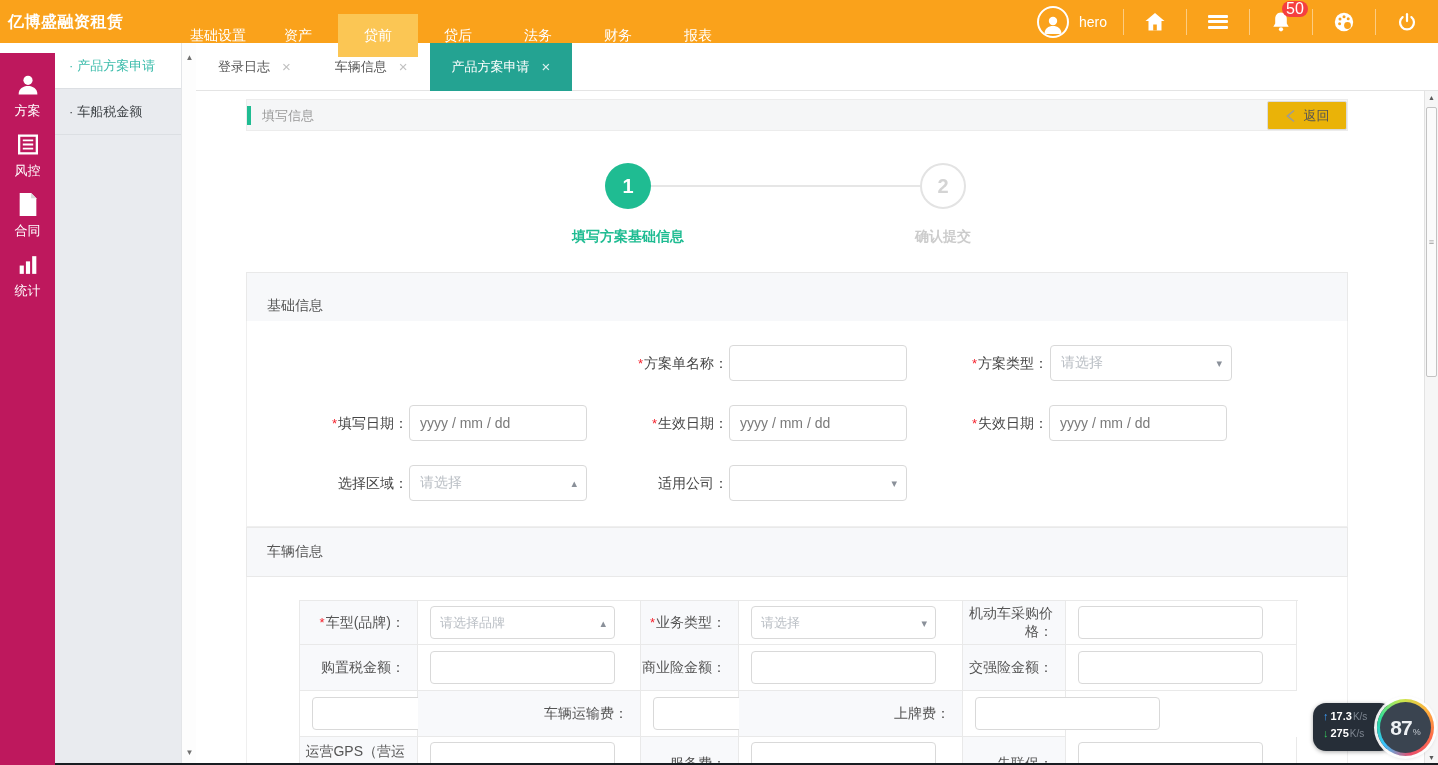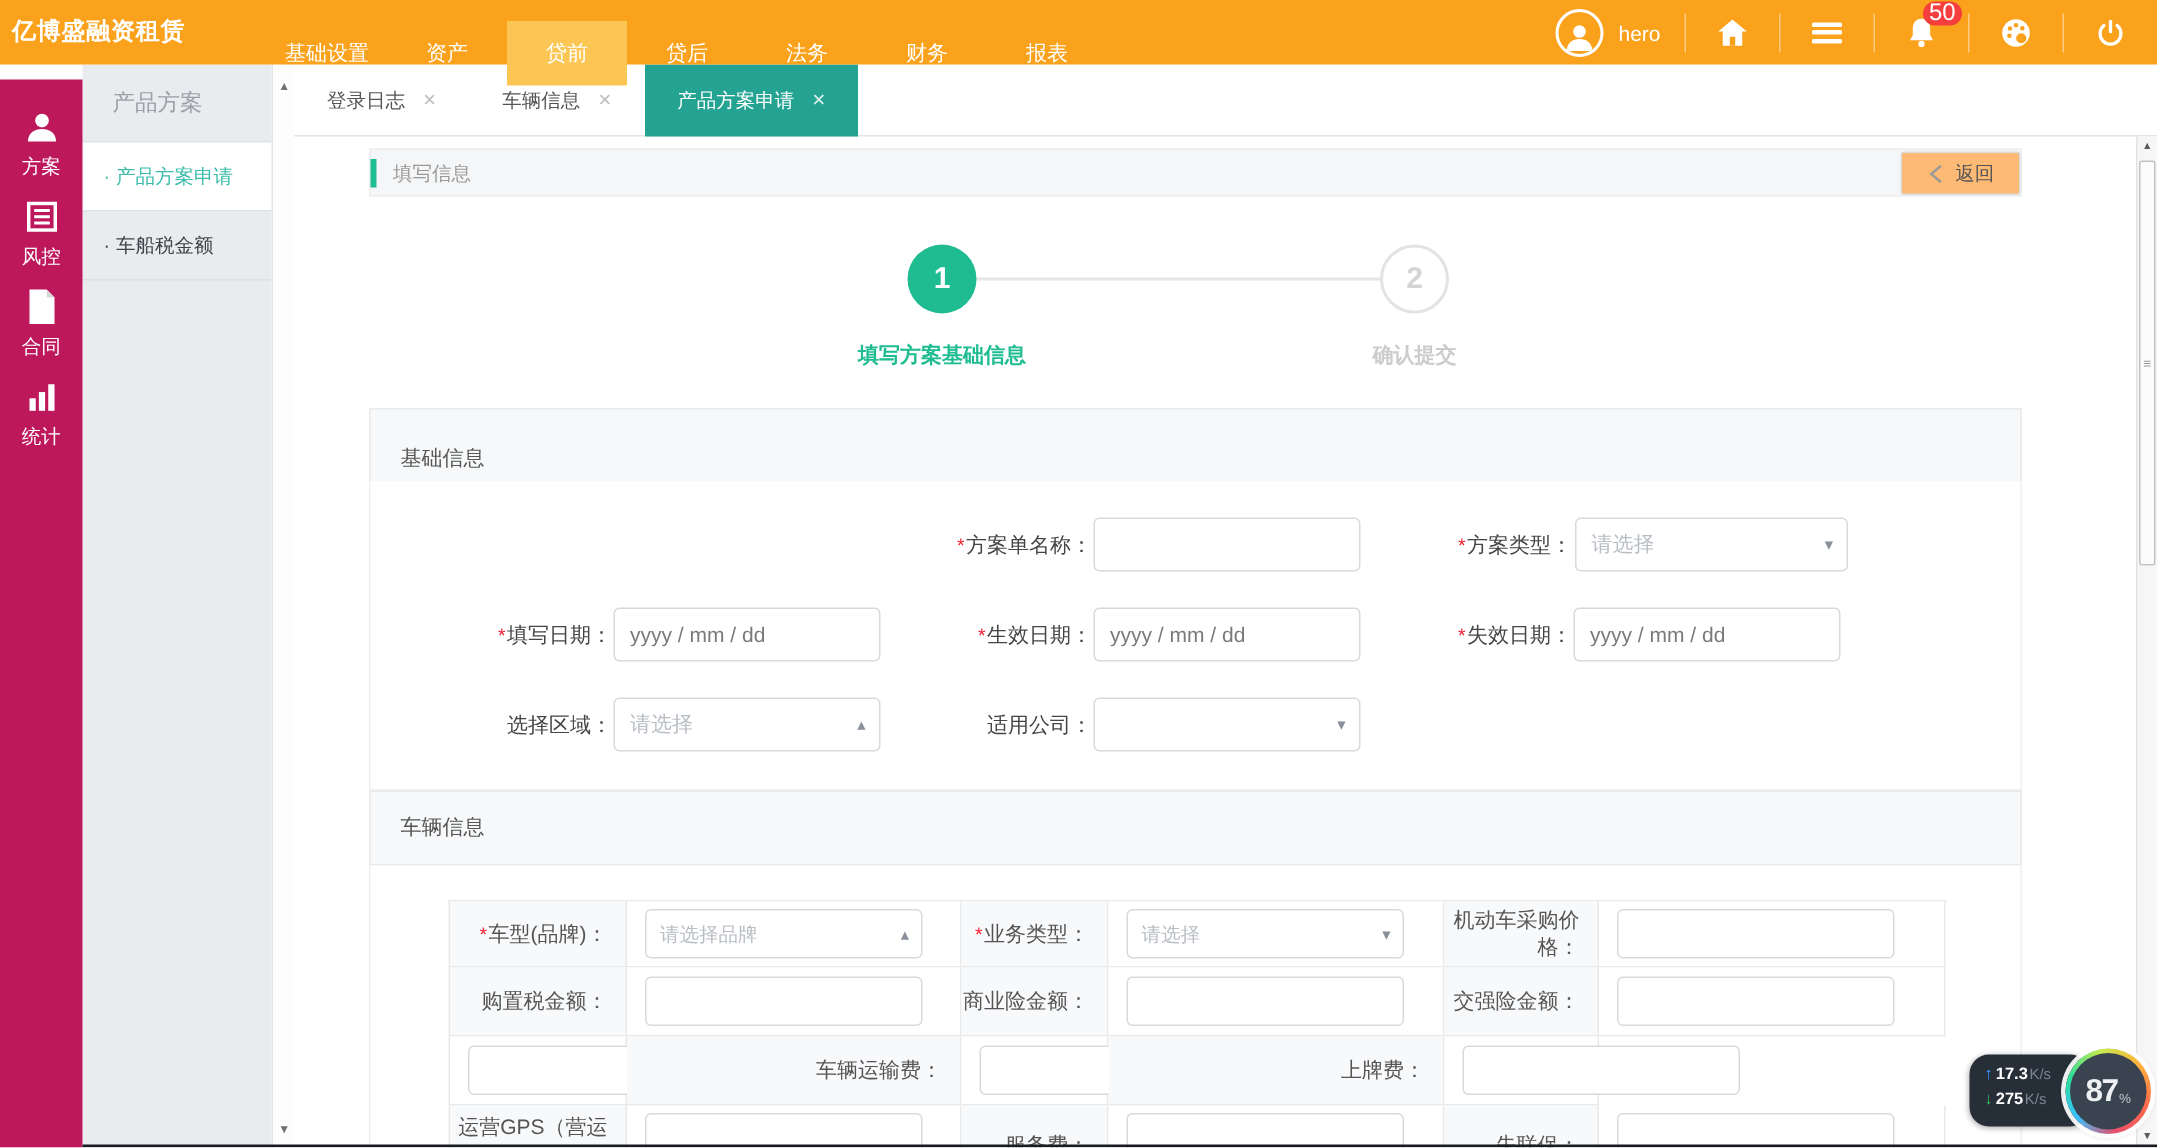--- a/index.html
+++ b/index.html
@@ -43,21 +43,21 @@
   .tabbar { position:absolute; left:196px; top:43px; width:1242px; height:48px; background:#fff; border-bottom:1px solid #e4e4e4; display:flex; z-index:10; }
   .tab { height:48px; line-height:48px; padding:0 22px; font-size:13px; color:#555; cursor:pointer; display:flex; align-items:center; }
   .tab .x { margin-left:12px; color:#c0c0c0; font-size:15px; cursor:pointer; }
   .tab.active { background:#24a392; color:#fff; }
   .tab.active .x { color:rgba(255,255,255,.85); }
 
   
   .phead { position:absolute; left:246px; top:99px; width:1102px; height:32px; background:#f5f6f7; border:1px solid #ececec; }
   .phead .bar { position:absolute; left:0; top:6px; width:4px; height:19px; background:#1fbc92; }
   .phead .t { position:absolute; left:15px; top:0; line-height:31px; color:#999; font-size:13px; }
-  .backbtn { position:absolute; right:0; top:1px; width:80px; height:29px; background:#fdba74; border:1px solid #dcdcdc; border-radius:2px; display:flex; align-items:center; justify-content:center; gap:8px; font-size:13px; color:#555; cursor:pointer; }
+  .backbtn { position:absolute; right:0; top:1px; width:80px; height:29px; background:#eab308; border:1px solid #dcdcdc; border-radius:2px; display:flex; align-items:center; justify-content:center; gap:8px; font-size:13px; color:#555; cursor:pointer; }
 
   
   .stepline { position:absolute; left:651px; top:185px; width:269px; height:2px; background:#e6e6e6; }
   .stepc { position:absolute; width:46px; height:46px; border-radius:50%; text-align:center; font-size:20px; font-weight:bold; }
   .stepc.on { left:605px; top:163px; background:#1fbc92; color:#fff; line-height:46px; }
   .stepc.off { left:920px; top:163px; background:#fff; border:2px solid #e3e3e3; color:#d4d4d4; line-height:42px; }
   .steplbl { position:absolute; top:228px; width:200px; text-align:center; font-size:14px; font-weight:bold; }
   .steplbl.on { left:528px; color:#1fbc92; }
   .steplbl.off { left:843px; color:#ccc; }
 
@@ -204,21 +204,20 @@
           <rect x="4" y="13" width="4" height="8" fill="#fff"></rect>
           <rect x="10" y="9" width="4" height="12" fill="#fff"></rect>
           <rect x="16" y="4" width="4" height="17" fill="#fff"></rect>
         </svg>
       <span>统计</span>
     </div>
   </div>
 
   <div class="submenu">
     <div class="sm-arrow"></div>
-    <div class="sm-title">产品方案</div>
     <div class="sm-item active"><span class="dot">·</span><span>产品方案申请</span></div>
     <div class="sm-item"><span class="dot">·</span><span>车船税金额</span></div>
   </div>
   <div class="strip">
     <span class="a" style="top:10px">▲</span>
     <span class="a" style="bottom:8px">▼</span>
   </div>
 
   <div class="tabbar">
     <div class="tab">

